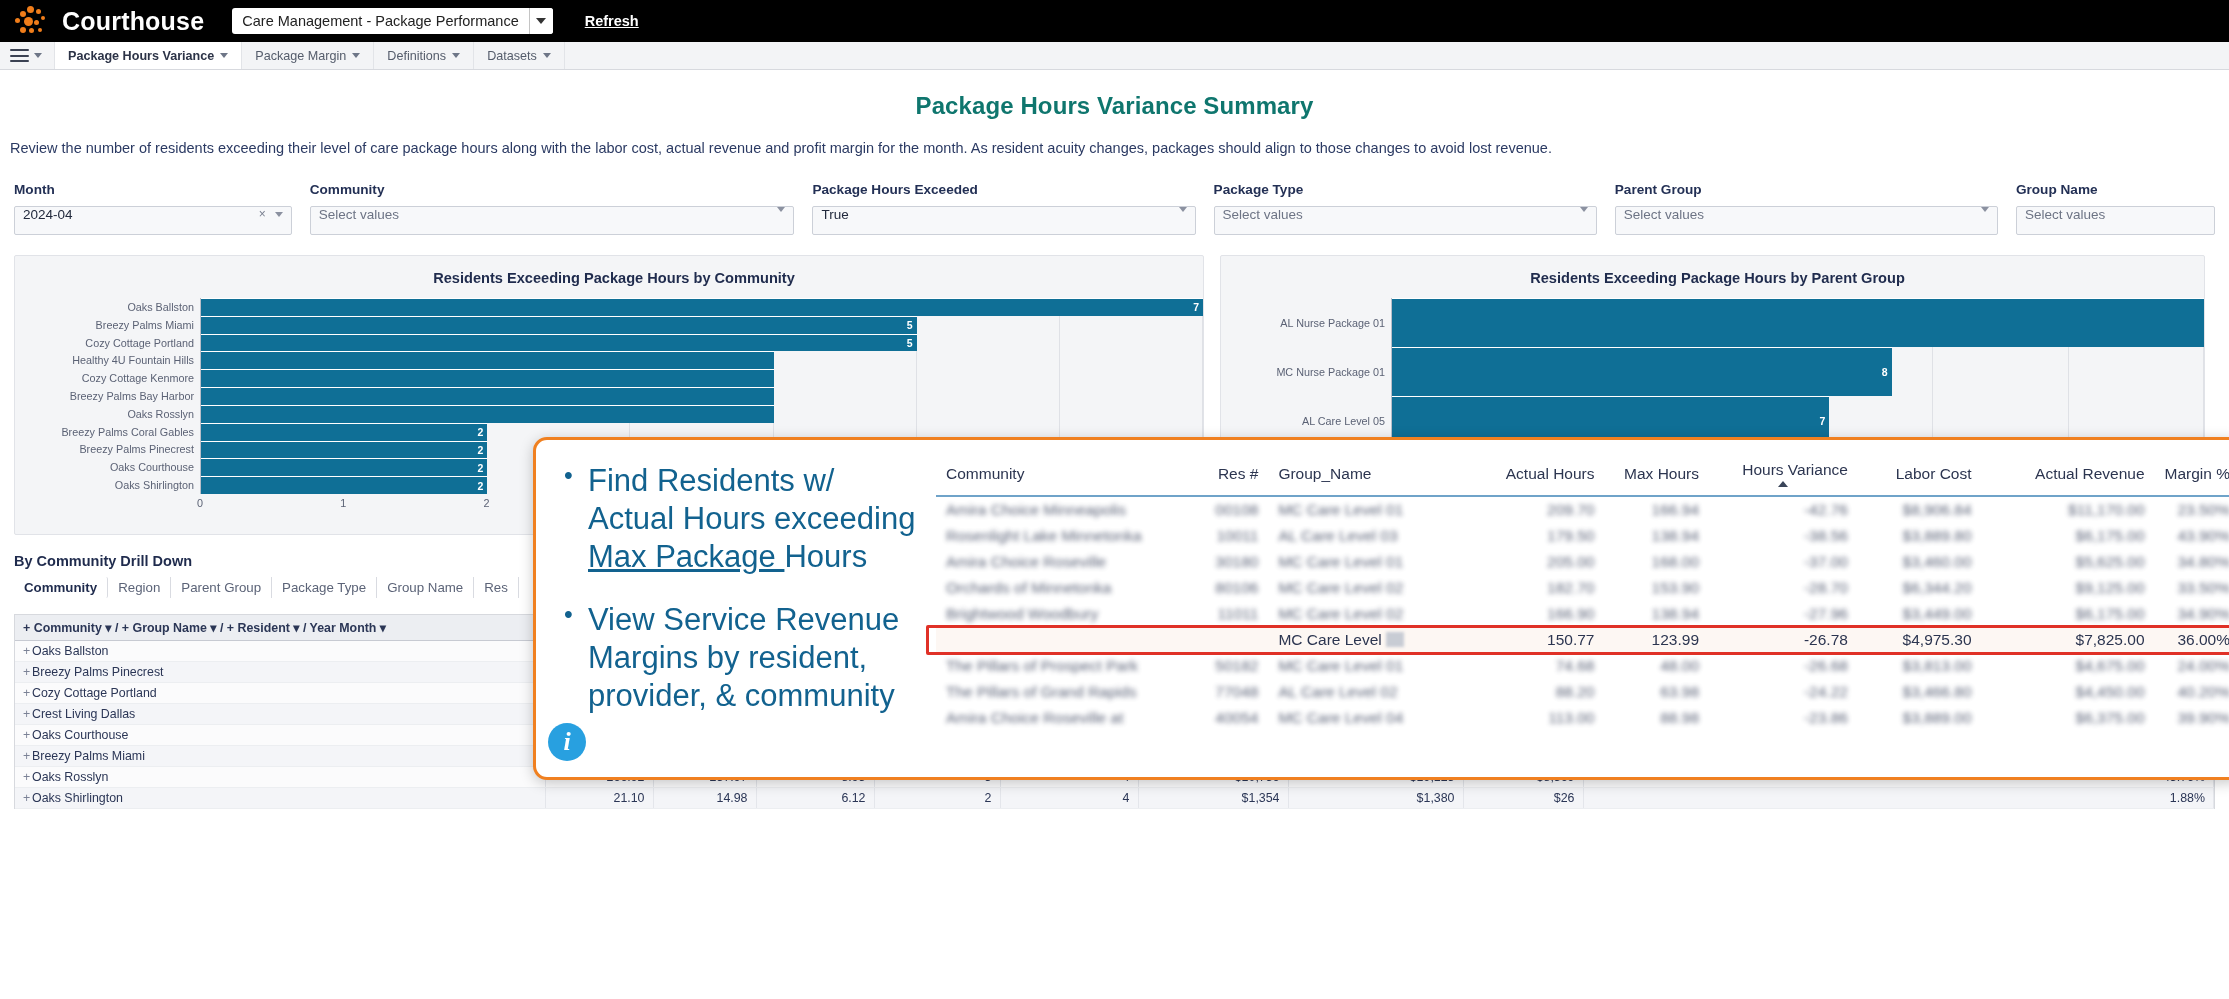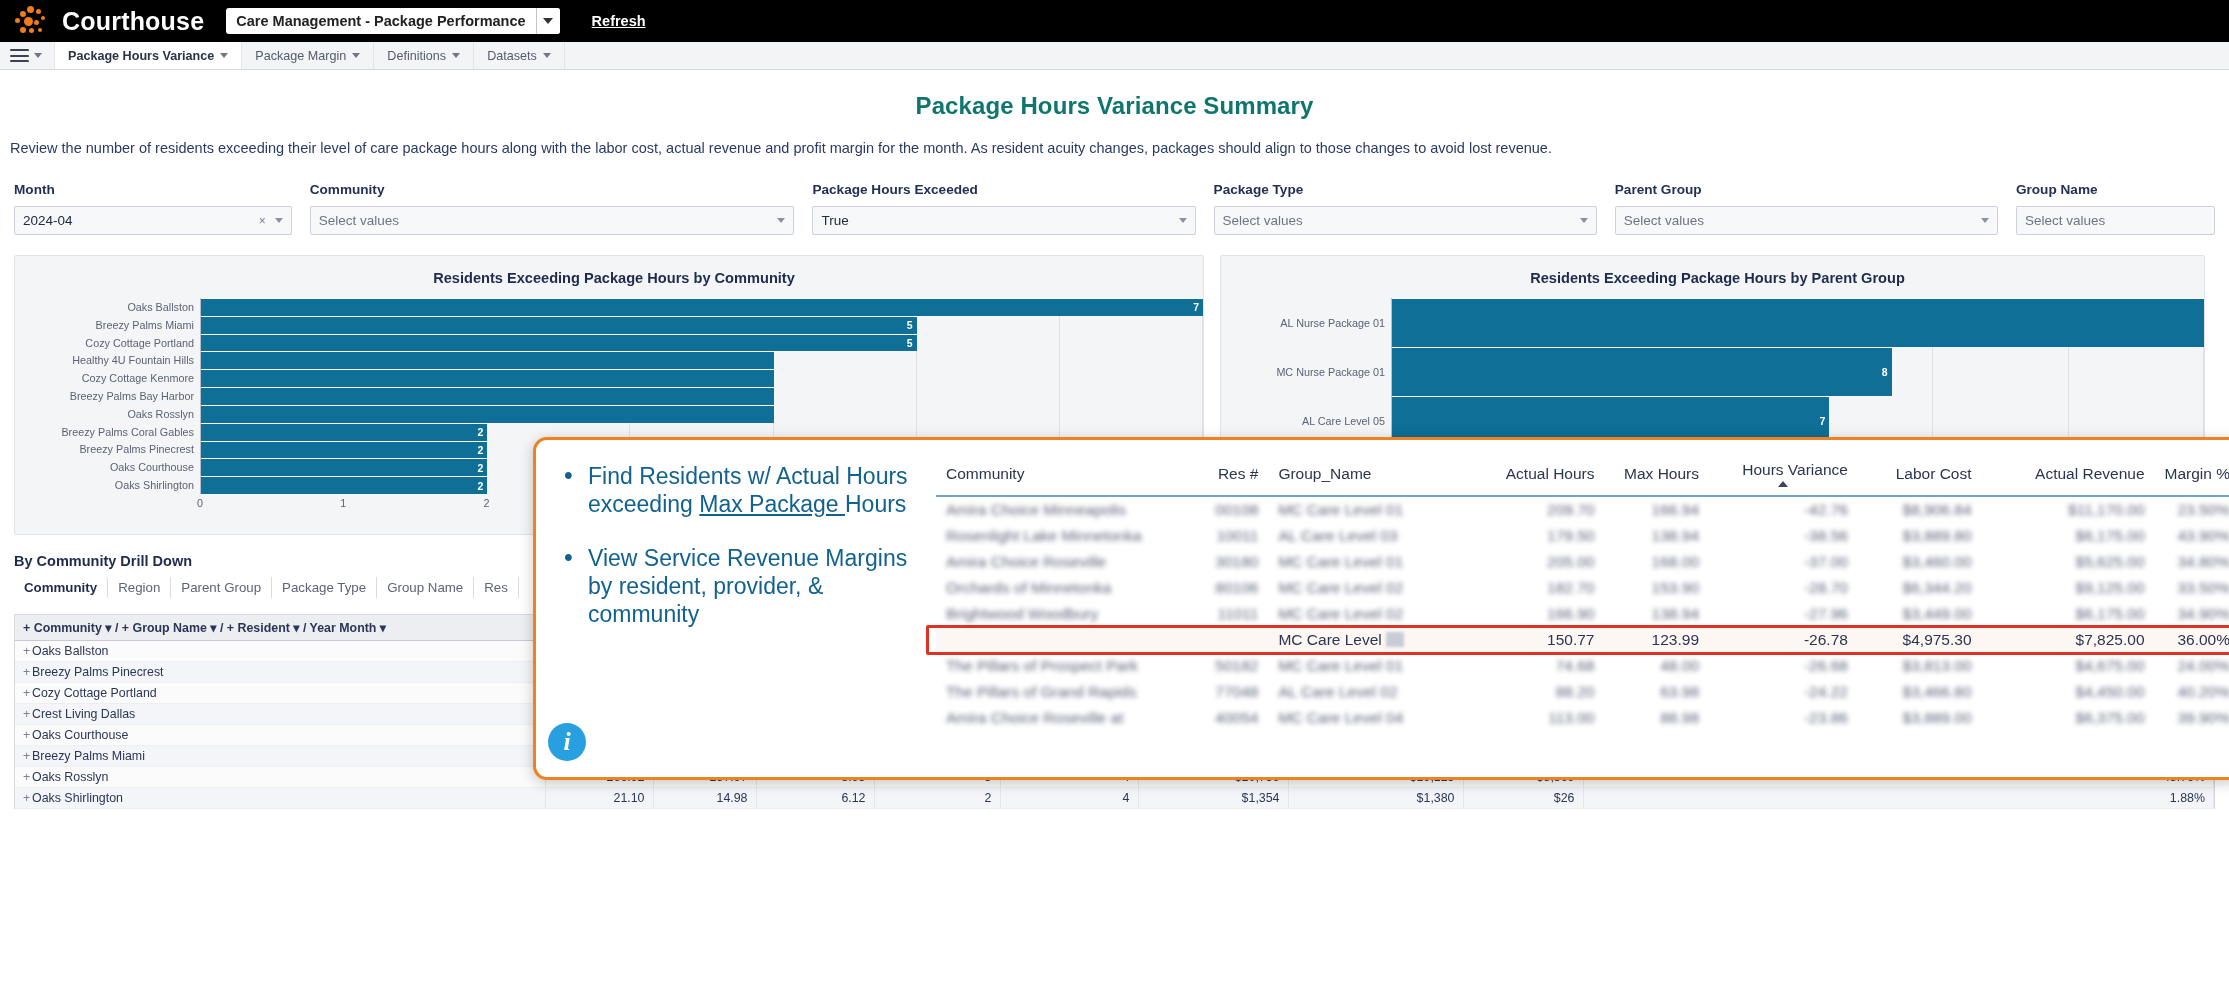--- a/index.html
+++ b/index.html
@@ -20,22 +20,22 @@
   }
   .logo-mark { width:34px; height:30px; position:relative; flex:none; }
   .logo-mark i {
     position:absolute; background:#f07d1a; border-radius:50%;
   }
   .brand {
     color:#ffffff; font-size:25px; font-weight:bold; letter-spacing:.2px;
     font-family:"Liberation Sans", sans-serif;
   }
   .doc-select {
-    margin-left:8px; display:flex; align-items:stretch; background:#fff;
-    border-radius:3px; height:26px; overflow:hidden;font-weight:bold;
+    margin-left:14px; display:flex; align-items:stretch; background:#fff;
+    border-radius:3px; height:26px; overflow:hidden;
   }
   .doc-select .label {
     font-size:14.5px; color:#222; padding:0 10px; display:flex; align-items:center;
     white-space:nowrap;
   }
   .doc-select .caret-box {
     width:24px; border-left:1px solid #c4c4c4; display:flex; align-items:center;
     justify-content:center; background:#fff;
   }
   .caret { width:0;height:0;border-left:5px solid transparent;border-right:5px solid transparent;border-top:6px solid #333; }
@@ -75,21 +75,21 @@
   
   .filters {
     display:flex; margin-top: 26px; align-items:flex-end;
   }
   .filter { padding-right: 18px; }
   .filter .flabel {
     font-size:13.6px; font-weight:bold; color:#233055; margin-bottom:9px;
   }
   .fctl {
     height:29px; border:1px solid #ccd0d8; background:#f7f8fa; border-radius:2px;
-    display:flex; align-items:center; padding:0 8px; font-size:13.5px; color:#6d7485;
+    display:flex; align-items:flex-start; padding:0 8px; font-size:13.5px; color:#6d7485;
     justify-content:space-between;
   }
   .fctl.has-value { color:#222a3d; }
   .fctl .right { display:flex; align-items:center; gap:9px; }
   .fctl .xmark { font-size:12px; color:#7a8090; }
   .fctl .dcaret { width:0;height:0;border-left:4px solid transparent;border-right:4px solid transparent;border-top:5px solid #8b91a0; }
 
   
   .charts { display:flex; margin-top:20px; gap:16px; }
   .panel {
@@ -150,21 +150,21 @@
 
   
   .overlay {
     position:absolute; left:533px; top:437px; width:1710px; height:343px;
     background:#ffffff; border:3px solid #f08020; border-radius:14px;
     box-shadow:0 3px 14px rgba(0,0,0,.22); display:flex; z-index:30; overflow:hidden;
   }
   .ov-left { width:400px; flex:none; padding:22px 10px 10px 26px; position:relative; }
   .ov-bullets { list-style:none; margin:0; padding:0; }
   .ov-bullets li {
-    font-size:23px; line-height:1.22; color:#12628f; margin-bottom:26px;
+    font-size:31px; line-height:1.22; color:#12628f; margin-bottom:26px;
     position:relative; padding-left:26px;
   }
   .ov-bullets li::before {
     content:"•"; position:absolute; left:2px; top:-2px; font-size:25px; color:#12628f;
   }
   .ul-u { text-decoration: underline; }
   .info-badge {
     position:absolute; left:12px; bottom:16px; width:38px; height:38px; border-radius:50%;
     background:#28a0e0; color:#ffffff; font-size:26px; font-weight:bold;
     display:flex; align-items:center; justify-content:center; font-style:italic;

